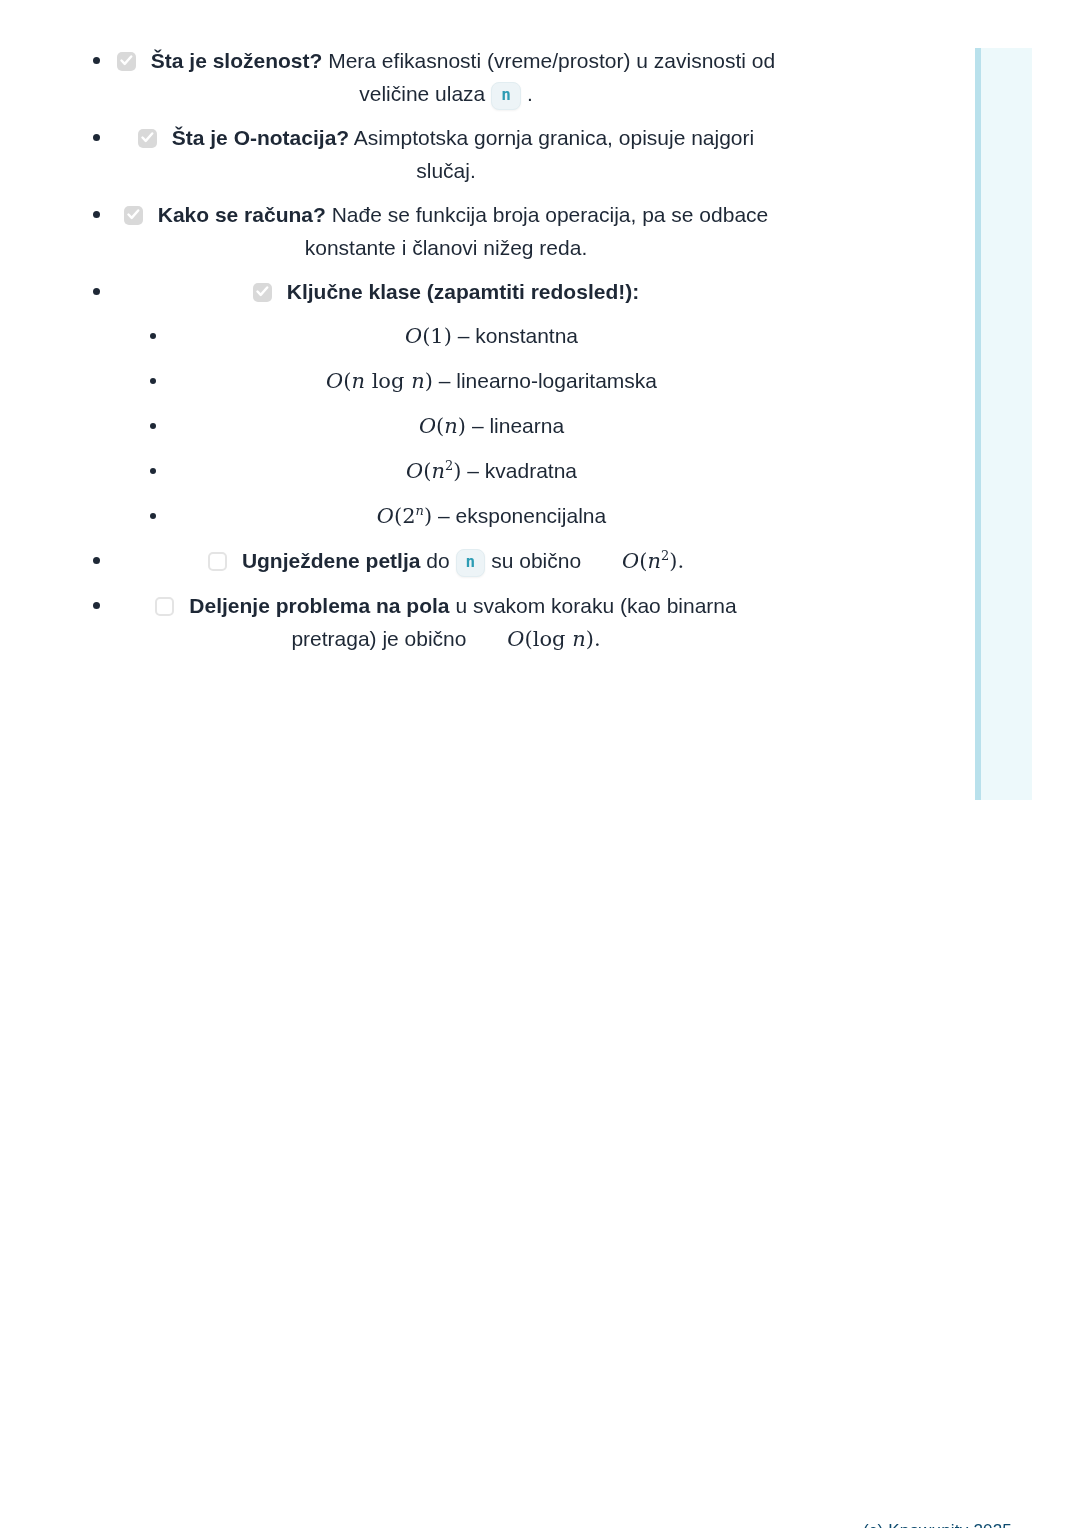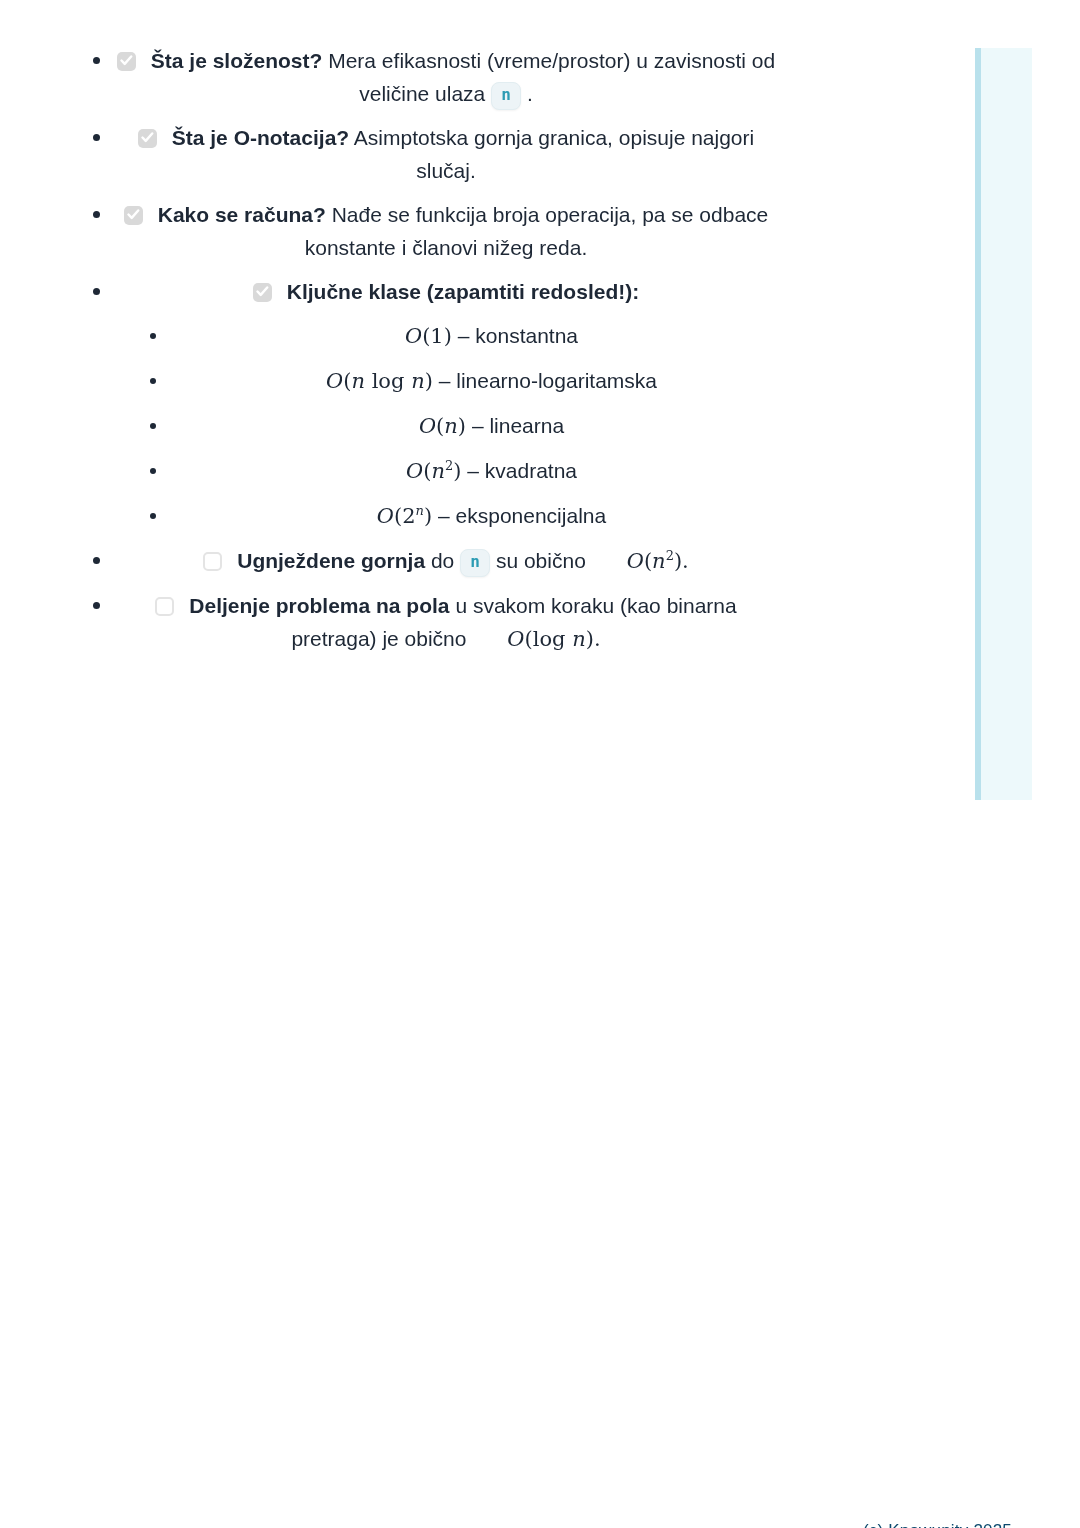--- a/index.html
+++ b/index.html
@@ -150,21 +150,21 @@
         </li>
         <li class="sub-item">
           <span class="bullet"></span><span class="math"><span class="mi">O</span><span>(2</span><sup class="mi">n</sup><span>)</span></span>
           <span>– eksponencijalna</span>
         </li>
       </ul>
     </li>
 
 
     <li class="main-item">
-      <span class="bullet"></span><span class="checkbox unchecked"></span><strong>Ugnježdene gornja</strong>
+      <span class="bullet"></span><span class="checkbox unchecked"></span><strong>Ugnježdene petlja</strong>
       <span>do</span><code class="badge">n</code><span>su obično</span>
       <span class="math"><span class="mi">O</span><span>(</span><span class="mi">n</span><sup>2</sup><span>).</span></span>
     </li>
 
     <li class="main-item">
       <span class="bullet"></span><span class="checkbox unchecked"></span><strong>Deljenje problema na pola</strong>
       <span>u svakom koraku (kao binarna pretraga) je obično</span>
       <span class="math"><span class="mi">O</span><span>(log </span><span class="mi">n</span><span>).</span></span>
     </li>
 

